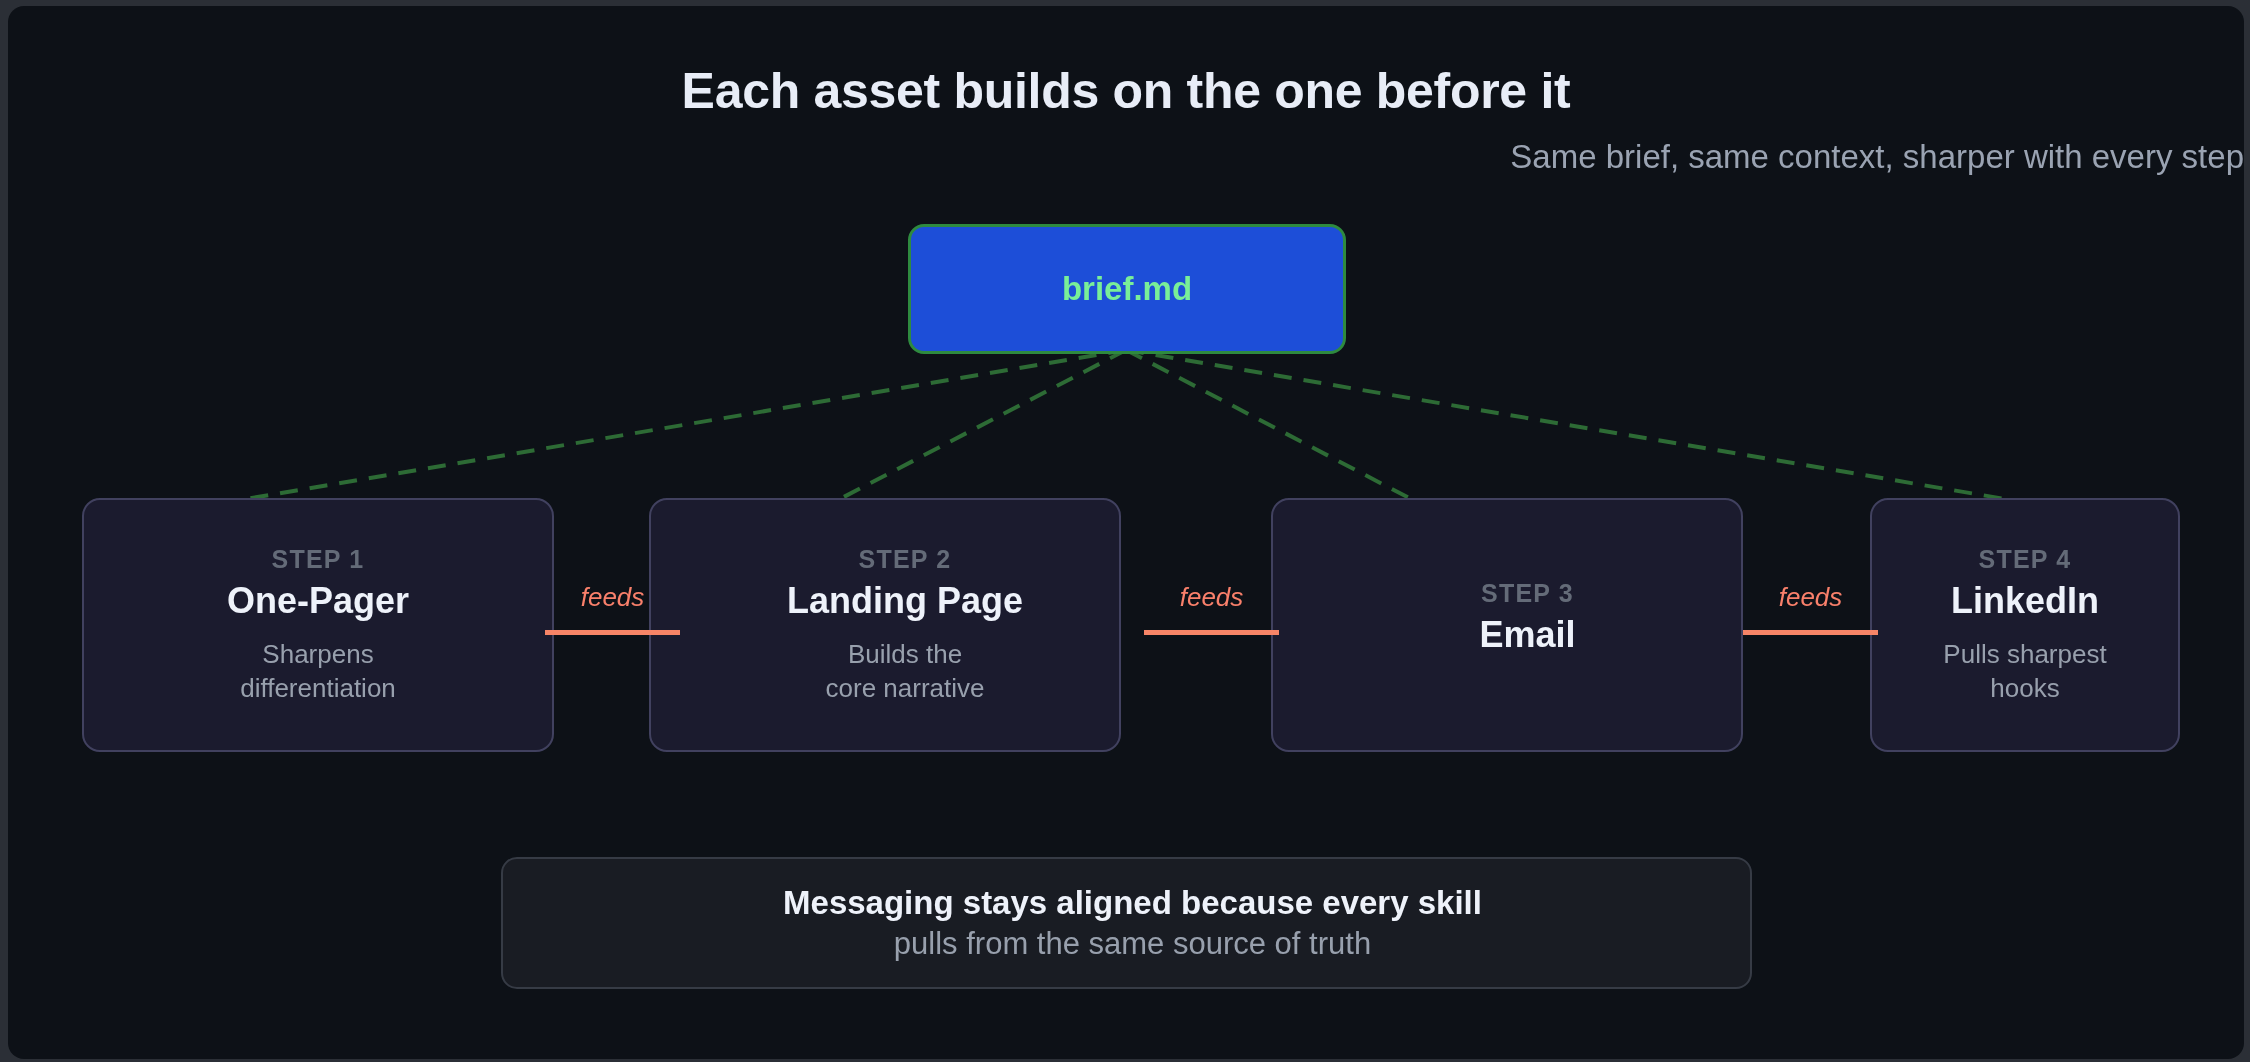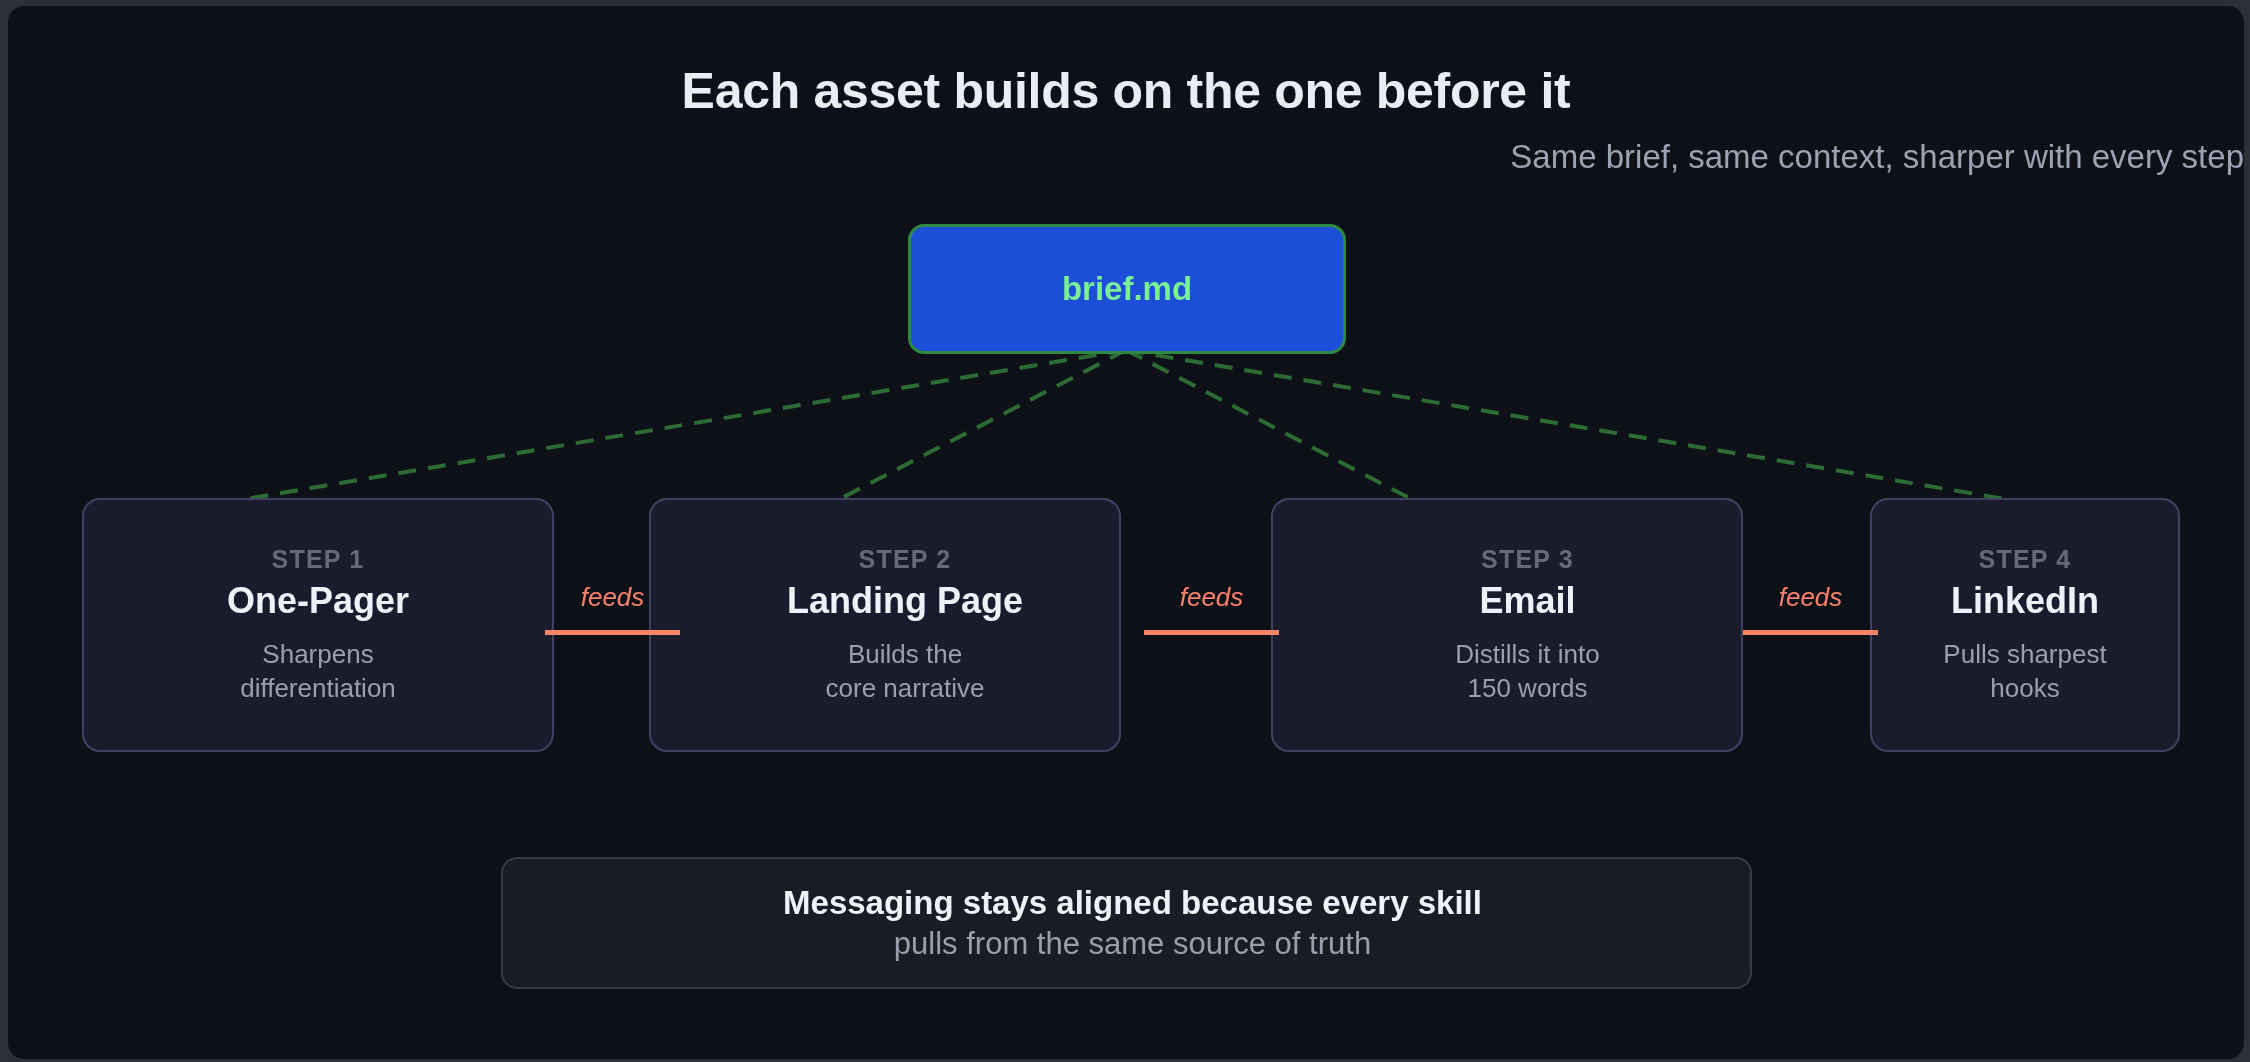--- a/index.html
+++ b/index.html
@@ -246,24 +246,20 @@
       </div>
 
       <div class="feeds" style="left:1136px; width:135px;">
         <div class="feeds-label">feeds</div>
         <div class="feeds-line"></div>
       </div>
 
       <div class="card" style="left:1263px; width:472px;padding-left:41px;">
         <div class="card-step">STEP 3</div>
         <div class="card-title">Email</div>
-        <div class="card-desc">
-          <div>Distills it into</div>
-          <div>150 words</div>
-        </div>
       </div>
 
       <div class="feeds" style="left:1735px; width:135px;">
         <div class="feeds-label">feeds</div>
         <div class="feeds-line"></div>
       </div>
 
       <div class="card" style="left:1862px; width:310px;">
         <div class="card-step">STEP 4</div>
         <div class="card-title">LinkedIn</div>

